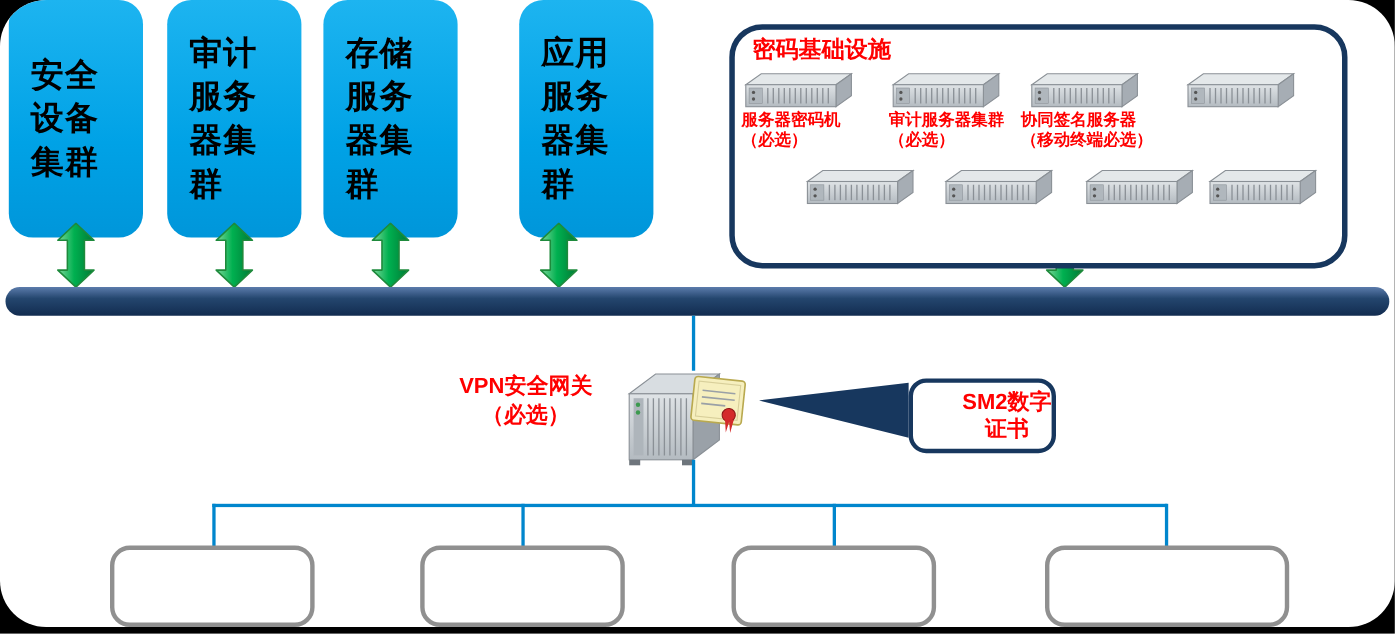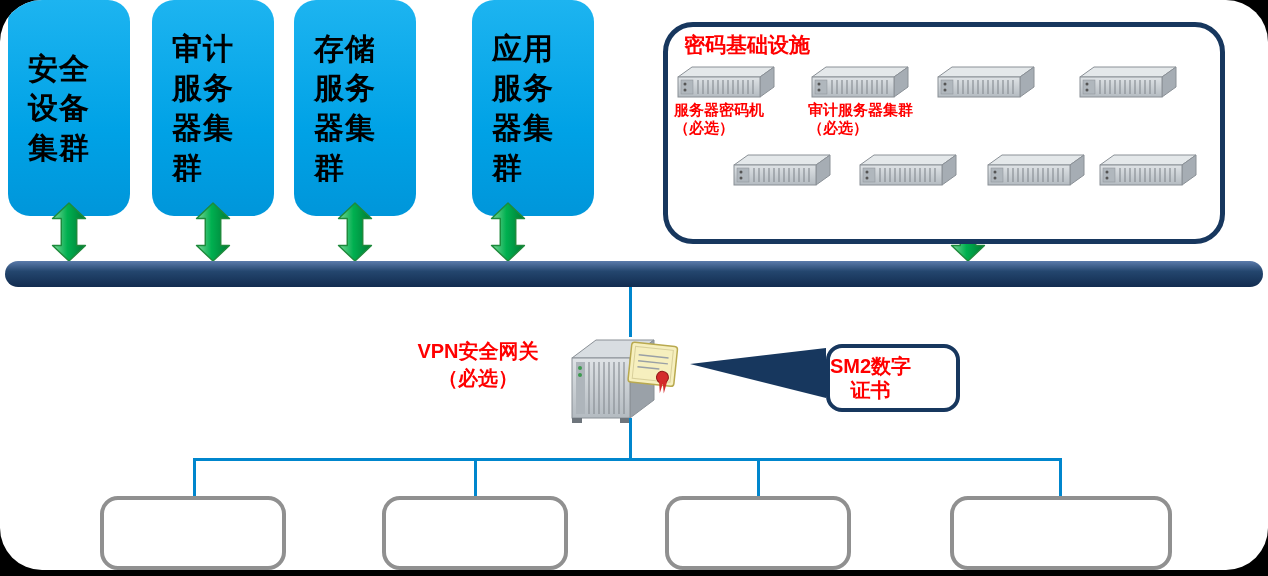--- a/index.html
+++ b/index.html
@@ -67,21 +67,21 @@
     color:#FF0000; font-weight:700; font-size:20px;
     text-align:center; white-space:pre-line; line-height:1.35;
   }
   
   .wedge { position:absolute; left:680px; top:340px; width:150px; height:70px; }
   .callout {
     position:absolute; left:826px; top:344px;
     width:134px; height:68px;
     border:4px solid #17375E; border-radius:16px;
     background:#fff; box-sizing:border-box;
-    display:flex; align-items:center; justify-content:flex-start;
+    display:flex; align-items:center; justify-content:flex-end;
   }
   .callout-label {
     color:#FF0000; font-weight:700; font-size:20px;
     text-align:center; white-space:pre-line; line-height:1.2;
   }
   
   .endpoint {
     position:absolute; top:496px; height:74px;
     border:4px solid #909090; border-radius:18px;
     background:#fff; box-sizing:border-box;
@@ -161,20 +161,22 @@
         <use href="#srv-shape"></use>
       </svg>
     <svg class="server" style="left:410px;top:38px;" viewBox="0 0 100 36">
         <use href="#srv-shape"></use>
       </svg>
 
     <div class="srv-label" style="left:6px;top:74px;">服务器密码机
 （必选）</div>
     <div class="srv-label" style="left:140px;top:74px;">审计服务器集群
 （必选）</div>
+    <div class="srv-label" style="left:260px;top:74px;">协同签名服务器
+（移动终端必选）</div>
 
     <svg class="server" style="left:64px;top:126px;" viewBox="0 0 100 36">
         <use href="#srv-shape"></use>
       </svg>
     <svg class="server" style="left:190px;top:126px;" viewBox="0 0 100 36">
         <use href="#srv-shape"></use>
       </svg>
     <svg class="server" style="left:318px;top:126px;" viewBox="0 0 100 36">
         <use href="#srv-shape"></use>
       </svg>

